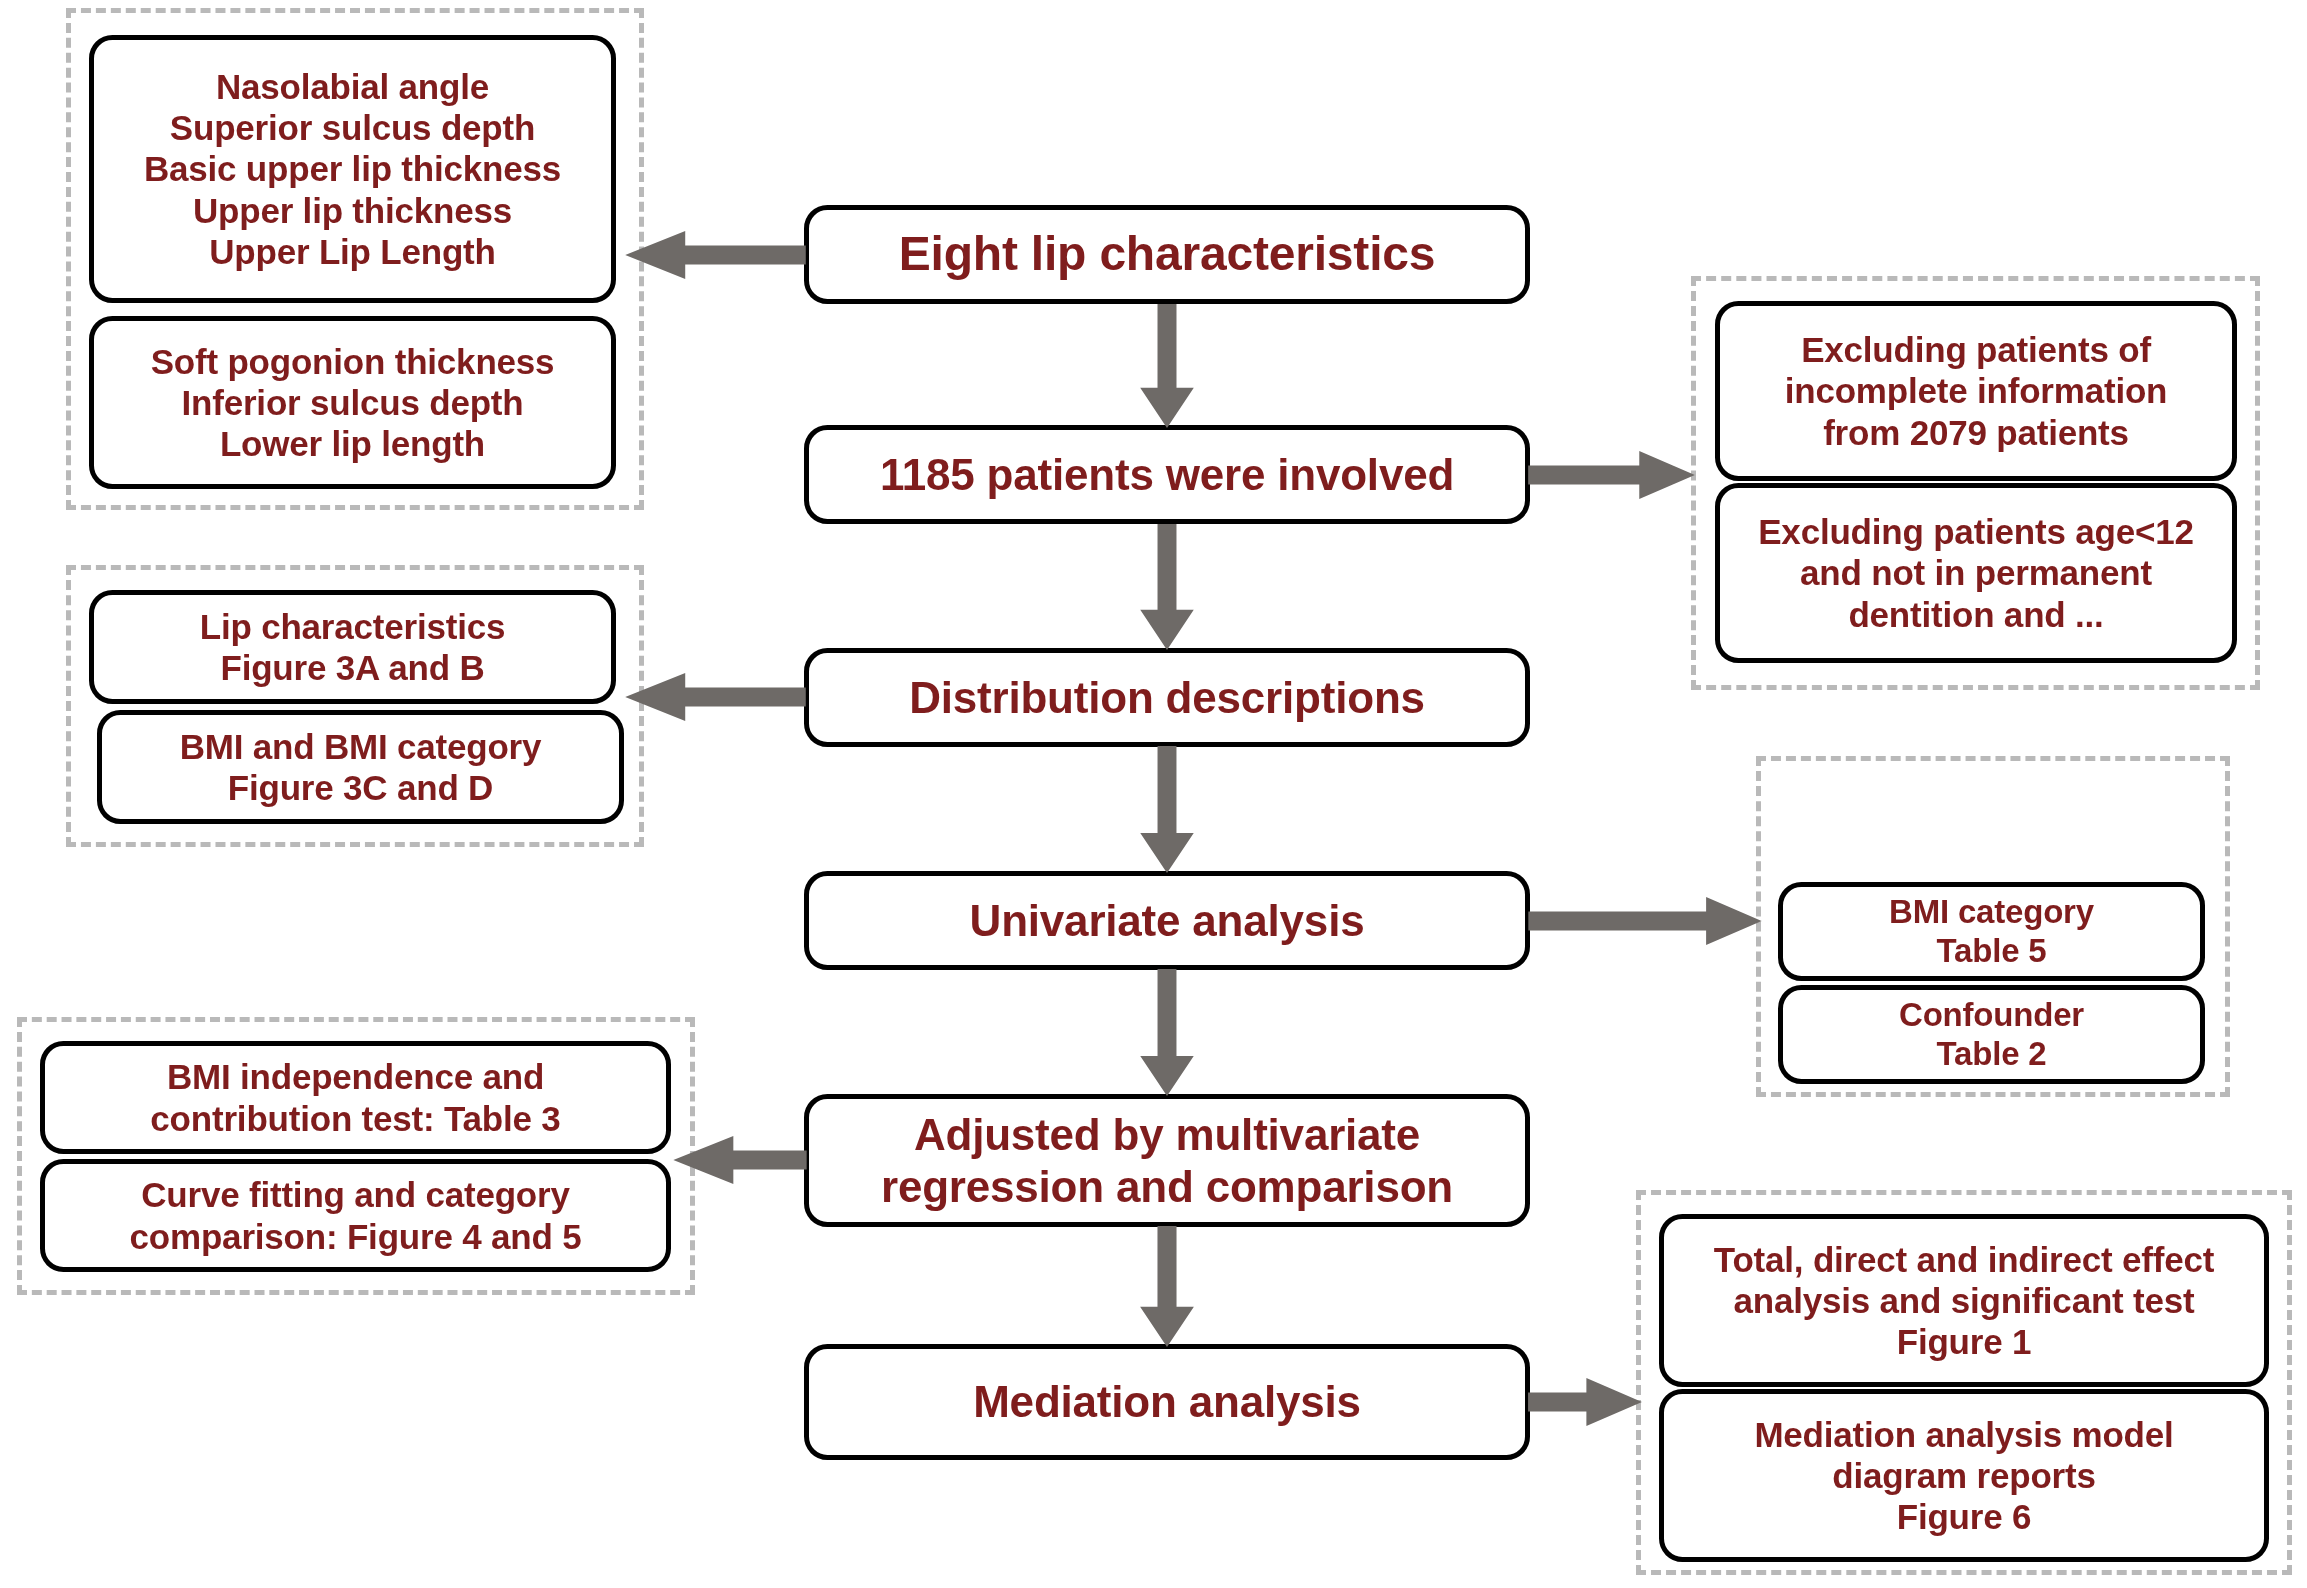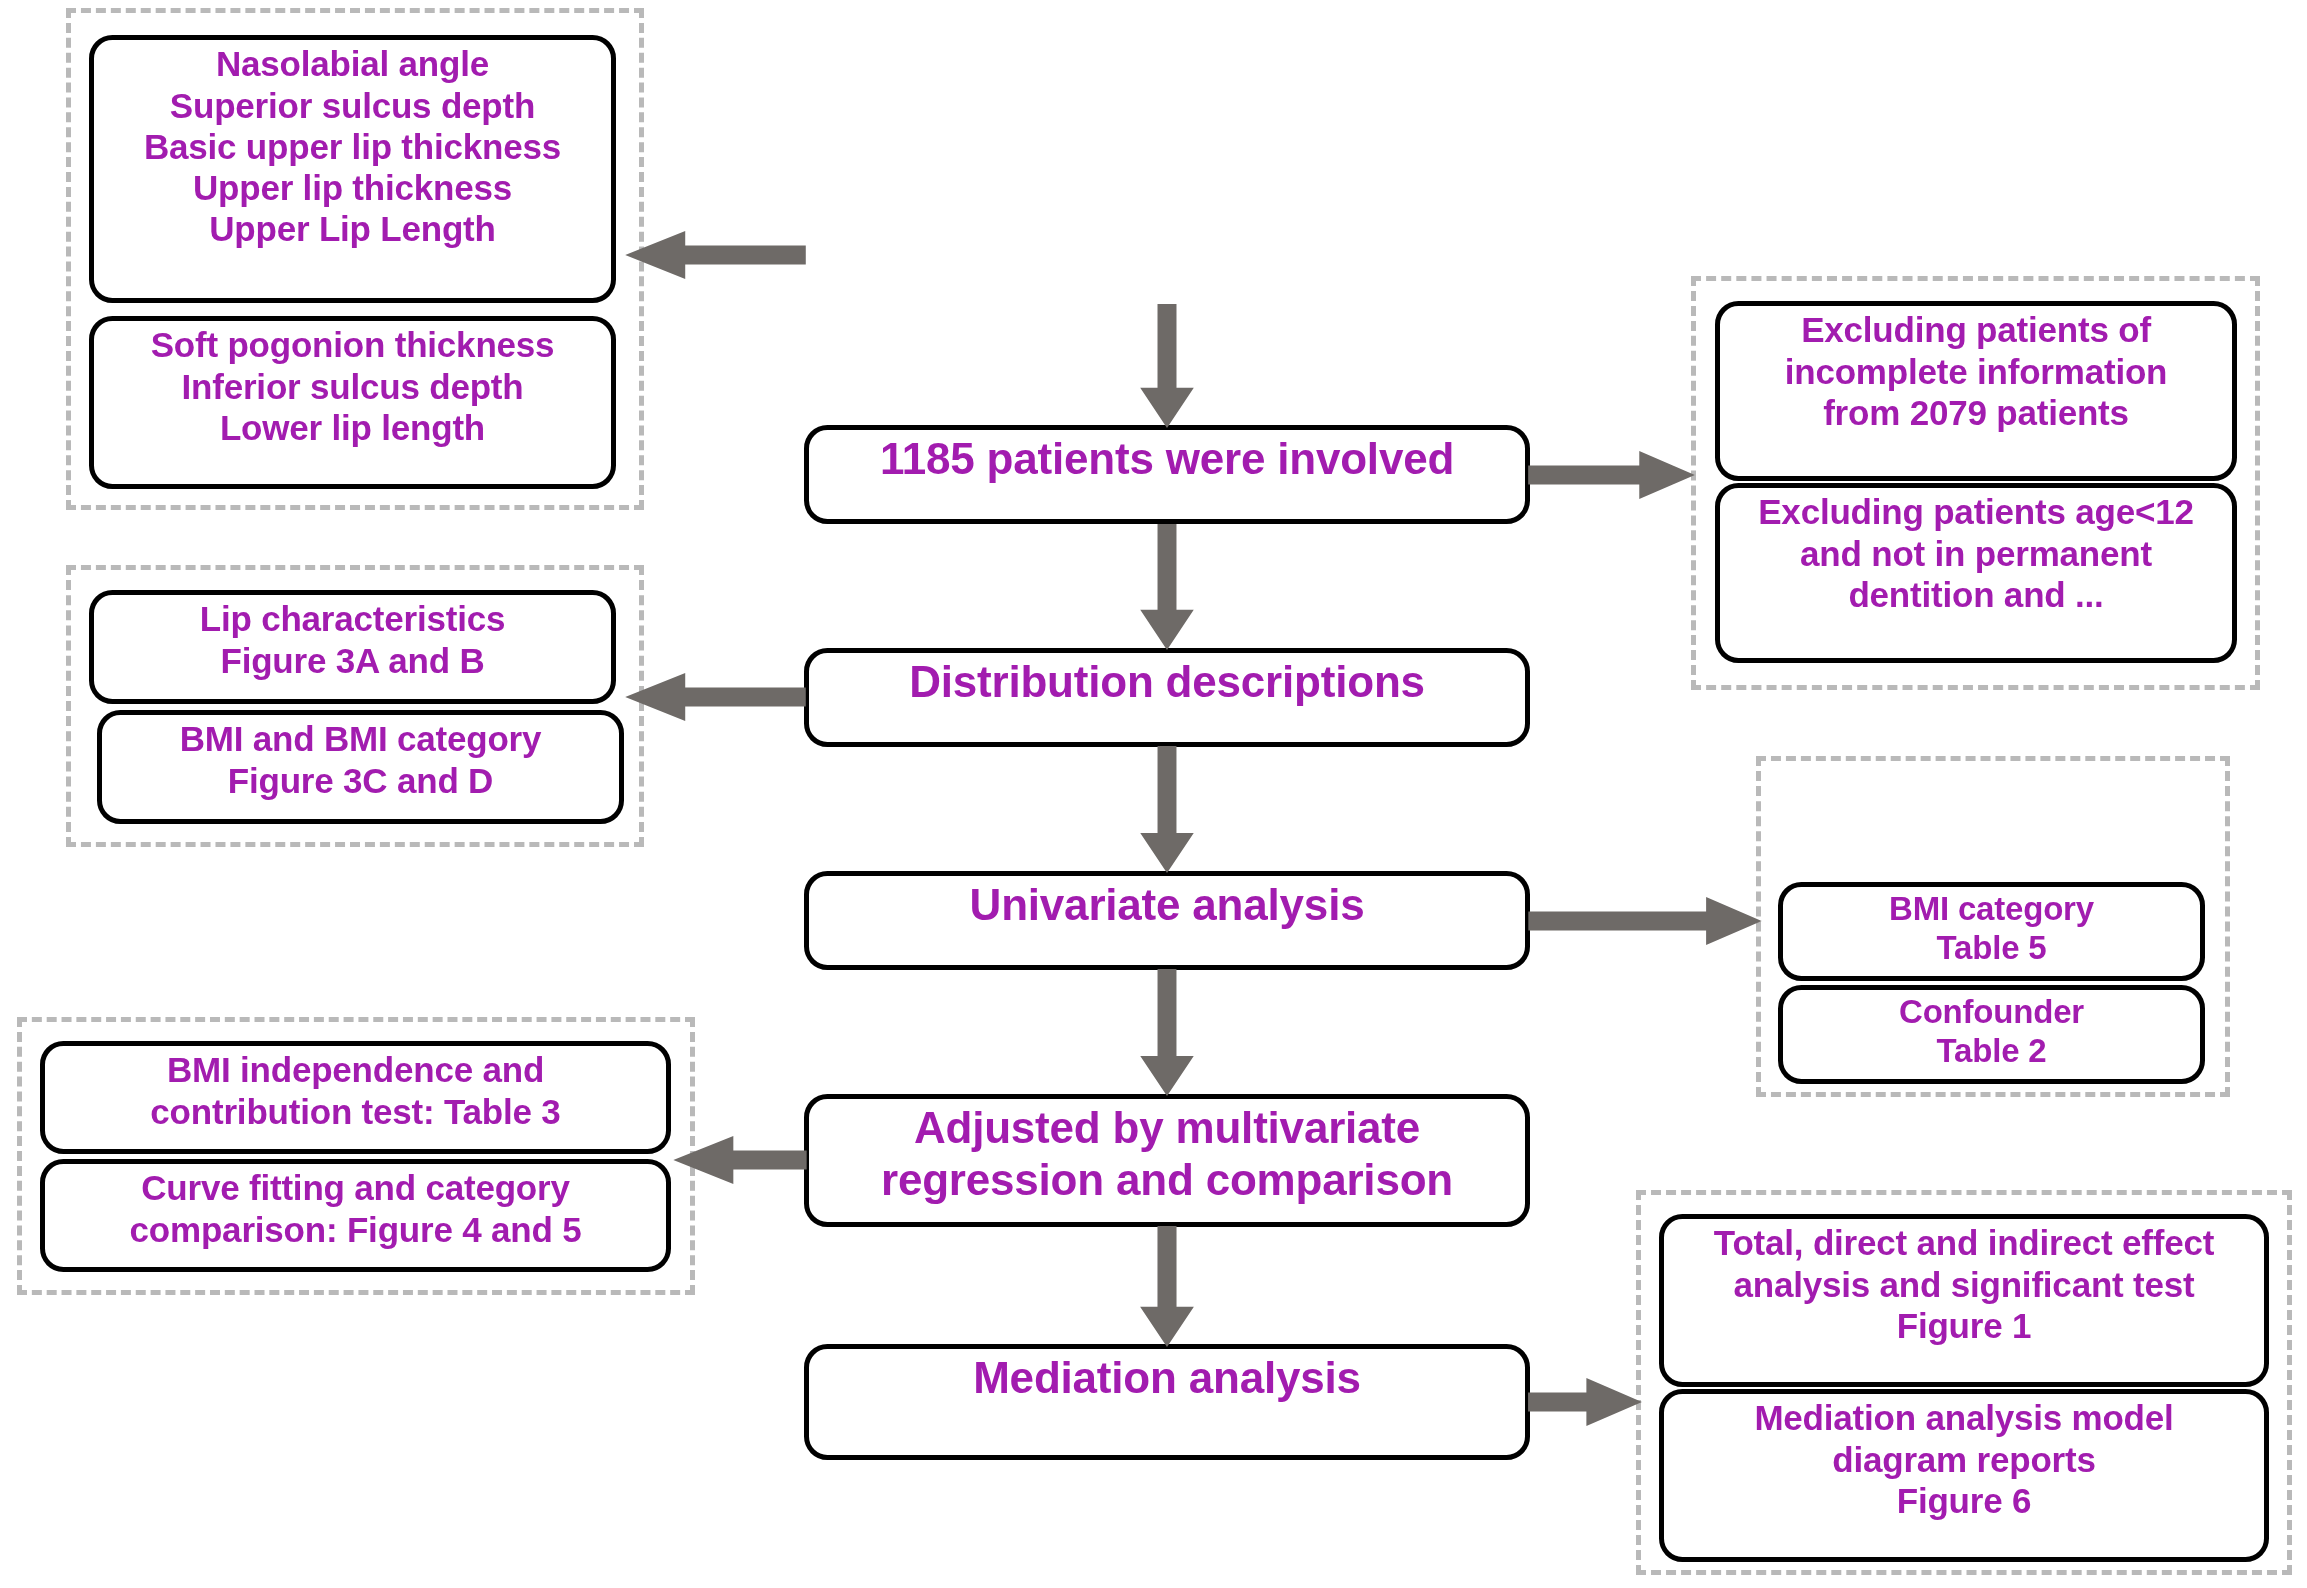--- a/index.html
+++ b/index.html
@@ -18,24 +18,25 @@
   }
 
   
   .box{
     position:absolute;
     box-sizing:border-box;
     border:5px solid #000000;
     border-radius:23.4px;
     background:#ffffff;
     display:flex;
+    align-items:center;
     justify-content:center;
     text-align:center;
     font-weight:bold;
-    color:#a21caf;
+    color:#7f1d1d;
     line-height:1.18;
     letter-spacing:-0.2px;
     padding:3.3px 10px;
   }
   .box .txt{display:block;width:100%;white-space:pre-line;}
 
   
   .spine{font-size:44px;border-width:5.6px;}
   .spine.big{font-size:48px;}
 
@@ -126,20 +127,23 @@
 analysis and significant test
 Figure 1</span>
   </div>
 
   <div class="box side" style="left:1659px;top:1389px;width:610px;height:173px;">
     <span class="txt">Mediation analysis model
 diagram reports
 Figure 6</span>
   </div>
 
+  <div class="box spine big" style="left:804px;top:205px;width:726px;height:99px;">
+    <span class="txt">Eight lip characteristics</span>
+  </div>
 
   <div class="box spine" style="left:804px;top:425px;width:726px;height:99px;">
     <span class="txt">1185 patients were involved</span>
   </div>
 
   <div class="box spine" style="left:804px;top:648px;width:726px;height:99px;">
     <span class="txt">Distribution descriptions</span>
   </div>
 
   <div class="box spine" style="left:804px;top:871px;width:726px;height:99px;">

